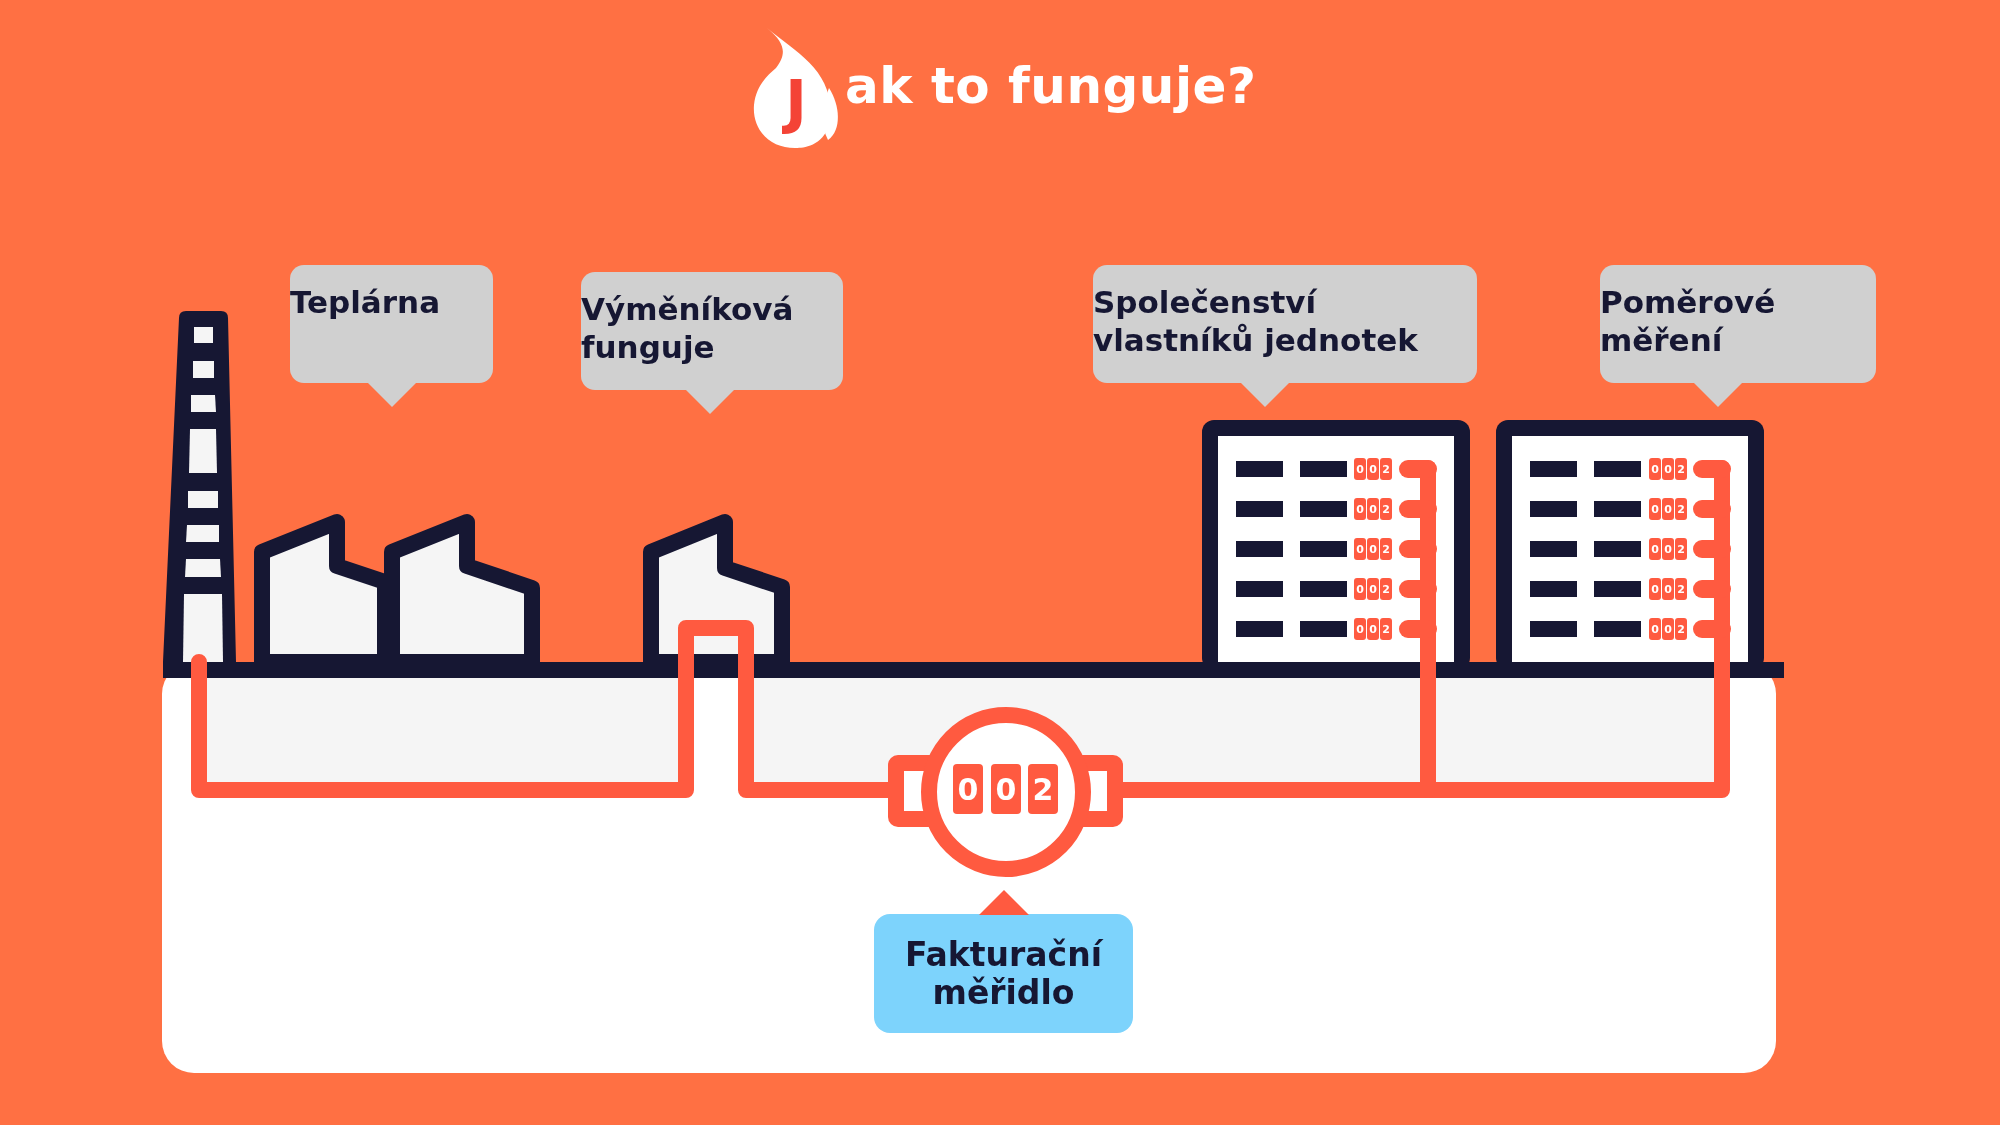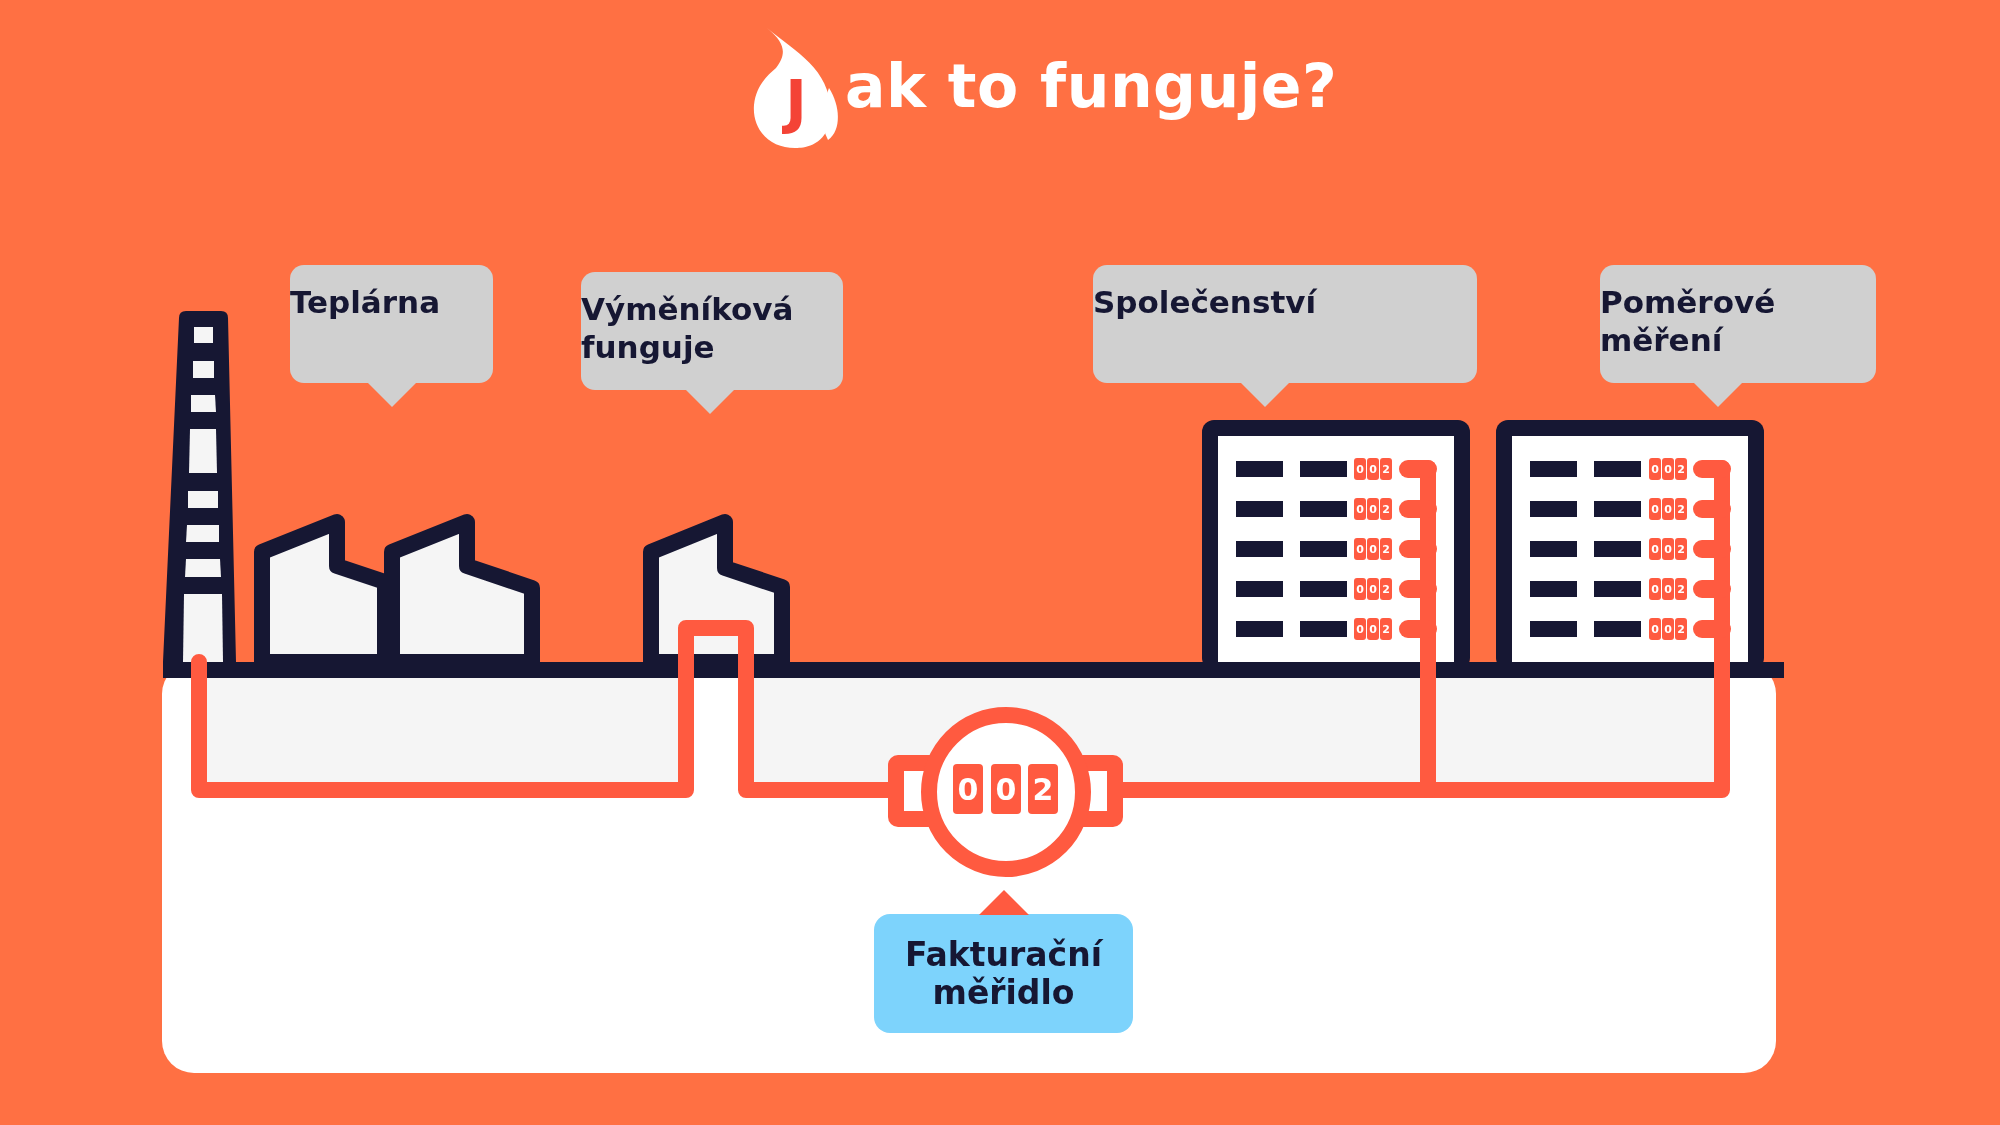--- a/index.html
+++ b/index.html
@@ -1,19 +1,19 @@
 <!DOCTYPE html>
 <html><head>
 <meta charset="utf-8">
 <style>
   html, body { margin:0; padding:0; }
   body { width:2000px; height:1125px; background:#ff7043; overflow:hidden; position:relative;
          font-family:"DejaVu Sans", "Liberation Sans", sans-serif; }
   svg#scene { position:absolute; left:0; top:0; }
-  .title { position:absolute; left:845px; top:56px; font-size:60px; font-weight:bold; color:#ffffff;
+  .title { position:absolute; left:845px; top:56px; font-size:50px; font-weight:bold; color:#ffffff;
            font-family:"DejaVu Sans", sans-serif; letter-spacing:0.5px; line-height:60px; }
   .bubble { position:absolute; background:#d0d0d0; border-radius:14px; color:#161733;
             font-weight:bold; font-size:31px; line-height:38px; text-align:center;
             display:flex; flex-direction:column; align-items:flex-start; padding-top:18px; box-sizing:border-box; }
   .bubble::after { content:""; position:absolute; bottom:-24px; left:calc(var(--px) - 25px);
             border-left:25px solid transparent; border-right:25px solid transparent; border-top:25px solid #d0d0d0; }
   .bubble span { display:block; white-space:nowrap; }
   .red-bubble { position:absolute; background:#7dd3fc; border-radius:16px; color:#161733;
             font-weight:bold; font-size:33px; line-height:38px; text-align:center; box-sizing:border-box;
             display:flex; flex-direction:column; justify-content:center; align-items:center; }
@@ -214,20 +214,21 @@
   <span>Teplárna</span>
 </div>
 
 <div class="bubble" style="left:581px; top:272px; width:262px; height:118px; --px:129px;">
   <span>Výměníková</span>
   <span>funguje</span>
 </div>
 
 <div class="bubble" style="left:1093px; top:265px; width:384px; height:118px; --px:172px;">
   <span>Společenství</span>
+  <span>vlastníků jednotek</span>
 </div>
 
 <div class="bubble" style="left:1600px; top:265px; width:276px; height:118px; --px:118px;">
   <span>Poměrové</span>
   <span>měření</span>
 </div>
 
 <div class="red-bubble" style="left:874px; top:914px; width:259px; height:119px;">
   <span>Fakturační</span>
   <span>měřidlo</span>

